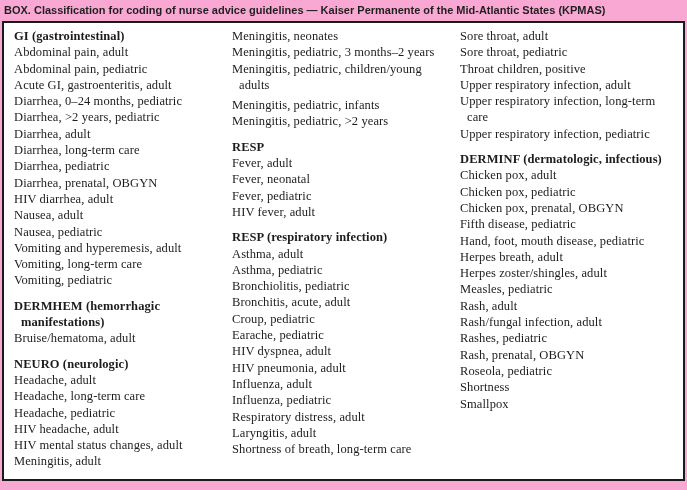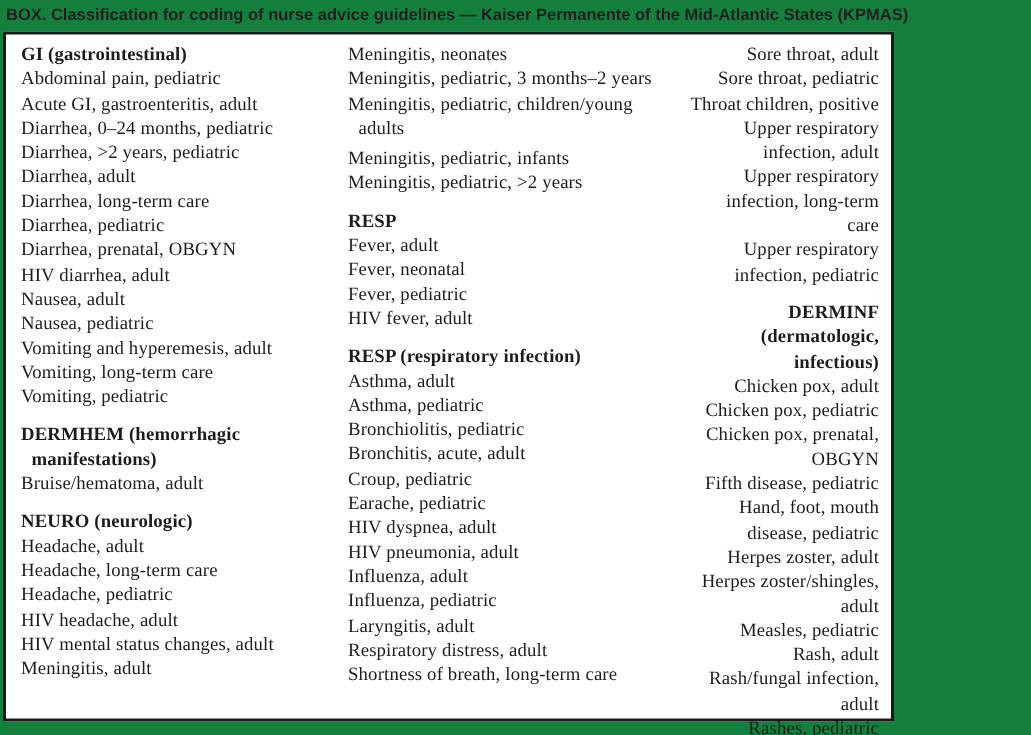--- a/index.html
+++ b/index.html
@@ -1,56 +1,56 @@
 <!DOCTYPE html>
 <html><head>
 <meta charset="utf-8">
 <style>
   html, body { margin: 0; padding: 0; background: #ffffff; }
   .page {
     position: relative;
     width: 687px;
     height: 490px;
-    background: #15803d;
+    background: #f9a8d4;
     color: #1c1c1c;
     font-family: "Liberation Serif", serif;
     box-sizing: border-box;
     overflow: hidden;
   }
   .box-title {
     position: absolute;
     left: 4px;
     top: 3px;
     font-family: "Liberation Sans", sans-serif;
     font-weight: bold;
     font-size: 11px;
     line-height: 14px;
     color: #1f1f1f;
     white-space: nowrap;
   }
   .box {
     position: absolute;
     left: 2px;
     top: 21px;
-    width: 594px;
+    width: 683px;
     height: 460px;
     border: 2px solid #1a1a1a;
     box-sizing: border-box;
     padding: 5px 4px 0 10px;
     display: flex;
     align-items: flex-start;
     background: #ffffff;
   }
   .col {
     box-sizing: border-box;
     min-width: 0;
   }
   .col:nth-child(1) { width: 218px; padding-right: 20px; }
   .col:nth-child(2) { width: 228px; padding-right: 8px; font-family: Liberation Serif, serif; }
-  .col:nth-child(3) { flex: 1; padding-right: 4px; text-align: right; }
+  .col:nth-child(3) { flex: 1; padding-right: 4px; }
   .section { }
   .col > .section:not(:first-child) { margin-top: 9px; }
   .col > .section.no-header:not(:first-child) { margin-top: 4px; }
   .sec-header, .item {
     font-size: 12.5px;
     line-height: 16.3px;
     padding-left: 7px;
     text-indent: -7px;
     letter-spacing: 0.1px;
   }
@@ -58,20 +58,21 @@
 </style>
 </head>
 <body>
 
 <div class="page">
   <div class="box-title">BOX. Classification for coding of nurse advice guidelines — Kaiser Permanente of the Mid-Atlantic States (KPMAS)</div>
   <div class="box" id="columns">
       <div class="col">
         <div class="section">
           <div class="sec-header">GI (gastrointestinal)</div>
+          <div class="item">Abdominal pain, adult</div>
           <div class="item">Abdominal pain, pediatric</div>
           <div class="item">Acute GI, gastroenteritis, adult</div>
           <div class="item">Diarrhea, 0–24 months, pediatric</div>
           <div class="item">Diarrhea, &gt;2 years, pediatric</div>
           <div class="item">Diarrhea, adult</div>
           <div class="item">Diarrhea, long-term care</div>
           <div class="item">Diarrhea, pediatric</div>
           <div class="item">Diarrhea, prenatal, OBGYN</div>
           <div class="item">HIV diarrhea, adult</div>
           <div class="item">Nausea, adult</div>
@@ -116,42 +117,42 @@
           <div class="item">Asthma, adult</div>
           <div class="item">Asthma, pediatric</div>
           <div class="item">Bronchiolitis, pediatric</div>
           <div class="item">Bronchitis, acute, adult</div>
           <div class="item">Croup, pediatric</div>
           <div class="item">Earache, pediatric</div>
           <div class="item">HIV dyspnea, adult</div>
           <div class="item">HIV pneumonia, adult</div>
           <div class="item">Influenza, adult</div>
           <div class="item">Influenza, pediatric</div>
+          <div class="item">Respiratory distress, adult</div>
           <div class="item">Laryngitis, adult</div>
-          <div class="item">Respiratory distress, adult</div>
           <div class="item">Shortness of breath, long-term care</div>
         </div>
       </div>
       <div class="col">
         <div class="section no-header">
           <div class="item">Sore throat, adult</div>
           <div class="item">Sore throat, pediatric</div>
           <div class="item">Throat children, positive</div>
           <div class="item">Upper respiratory infection, adult</div>
           <div class="item">Upper respiratory infection, long-term care</div>
           <div class="item">Upper respiratory infection, pediatric</div>
         </div>
         <div class="section">
           <div class="sec-header">DERMINF (dermatologic, infectious)</div>
           <div class="item">Chicken pox, adult</div>
           <div class="item">Chicken pox, pediatric</div>
           <div class="item">Chicken pox, prenatal, OBGYN</div>
           <div class="item">Fifth disease, pediatric</div>
           <div class="item">Hand, foot, mouth disease, pediatric</div>
-          <div class="item">Herpes zoster, adult</div>
+          <div class="item">Herpes breath, adult</div>
           <div class="item">Herpes zoster/shingles, adult</div>
           <div class="item">Measles, pediatric</div>
           <div class="item">Rash, adult</div>
           <div class="item">Rash/fungal infection, adult</div>
           <div class="item">Rashes, pediatric</div>
           <div class="item">Rash, prenatal, OBGYN</div>
           <div class="item">Roseola, pediatric</div>
           <div class="item">Shortness</div>
           <div class="item">Smallpox</div>
         </div>

